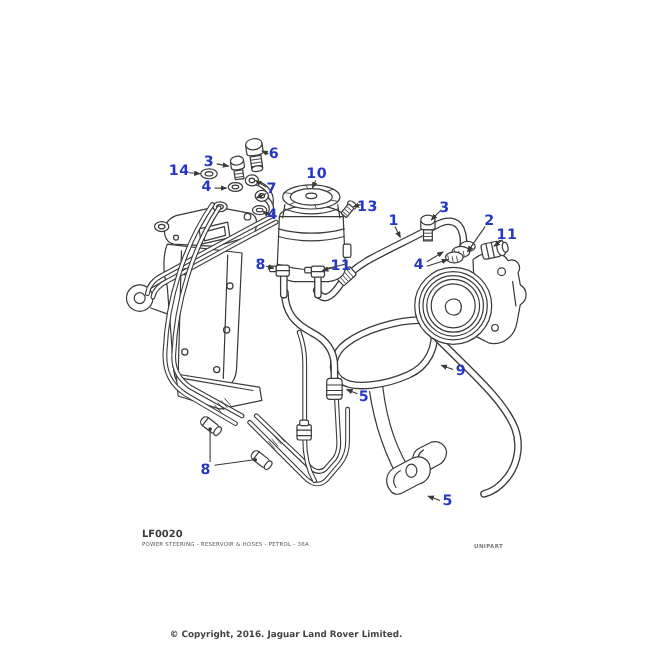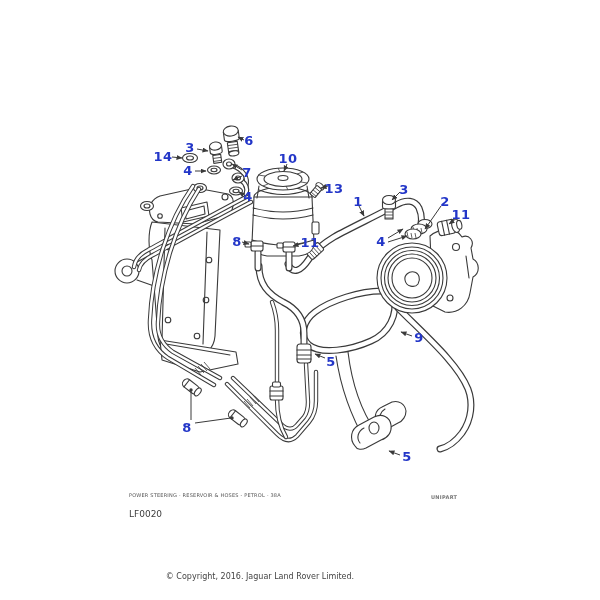--- a/index.html
+++ b/index.html
@@ -12,24 +12,24 @@
   .thin{stroke:#3a3a3a;stroke-width:0.8;fill:none;}
   .tube-o{stroke:#3a3a3a;stroke-width:7;fill:none;stroke-linecap:round;}
   .tube-i{stroke:#ffffff;stroke-width:4.6;fill:none;stroke-linecap:round;}
   .pipe-o{stroke:#3a3a3a;stroke-width:4.4;fill:none;stroke-linecap:round;}
   .pipe-i{stroke:#ffffff;stroke-width:2.4;fill:none;stroke-linecap:round;}
   .smtube-o{stroke:#3a3a3a;stroke-width:5;fill:none;stroke-linecap:round;}
   .smtube-i{stroke:#ffffff;stroke-width:2.8;fill:none;stroke-linecap:round;}
   .ld{stroke:#3a3a3a;stroke-width:1;fill:none;}
   .co{position:absolute;transform:translate(-50%,-50%);font-weight:bold;font-size:13px;
       color:#2336c8;letter-spacing:.5px;white-space:nowrap;}
-  .figure-code{position:absolute;left:129px;top:481px;font-size:9px;font-weight:400;color:#3c3c3c;margin-top:28px;}
+  .figure-code{position:absolute;left:129px;top:481px;font-size:9px;font-weight:700;color:#3c3c3c;}
   .figure-title{position:absolute;left:129px;top:492px;font-size:5px;color:#555;letter-spacing:.2px;}
   .brand{position:absolute;left:431px;top:494px;font-size:5px;font-weight:600;color:#777;letter-spacing:.3px;}
-  .copyright{position:absolute;left:0;top:572px;width:520px;text-align:center;font-size:8px;color:#444;}
+  .copyright{position:absolute;left:0;top:572px;width:520px;text-align:center;font-size:8px;color:#444;font-weight:bold;}
 </style>
 </head>
 <body>
 
 <div class="stage">
 
 <svg width="600" height="600" viewBox="0 0 600 600">
   <defs>
     <marker id="arr" markerWidth="7" markerHeight="6" refX="5.5" refY="2.5" orient="auto">
       <path d="M0,0 L6,2.5 L0,5 Z" fill="#3a3a3a"></path>

